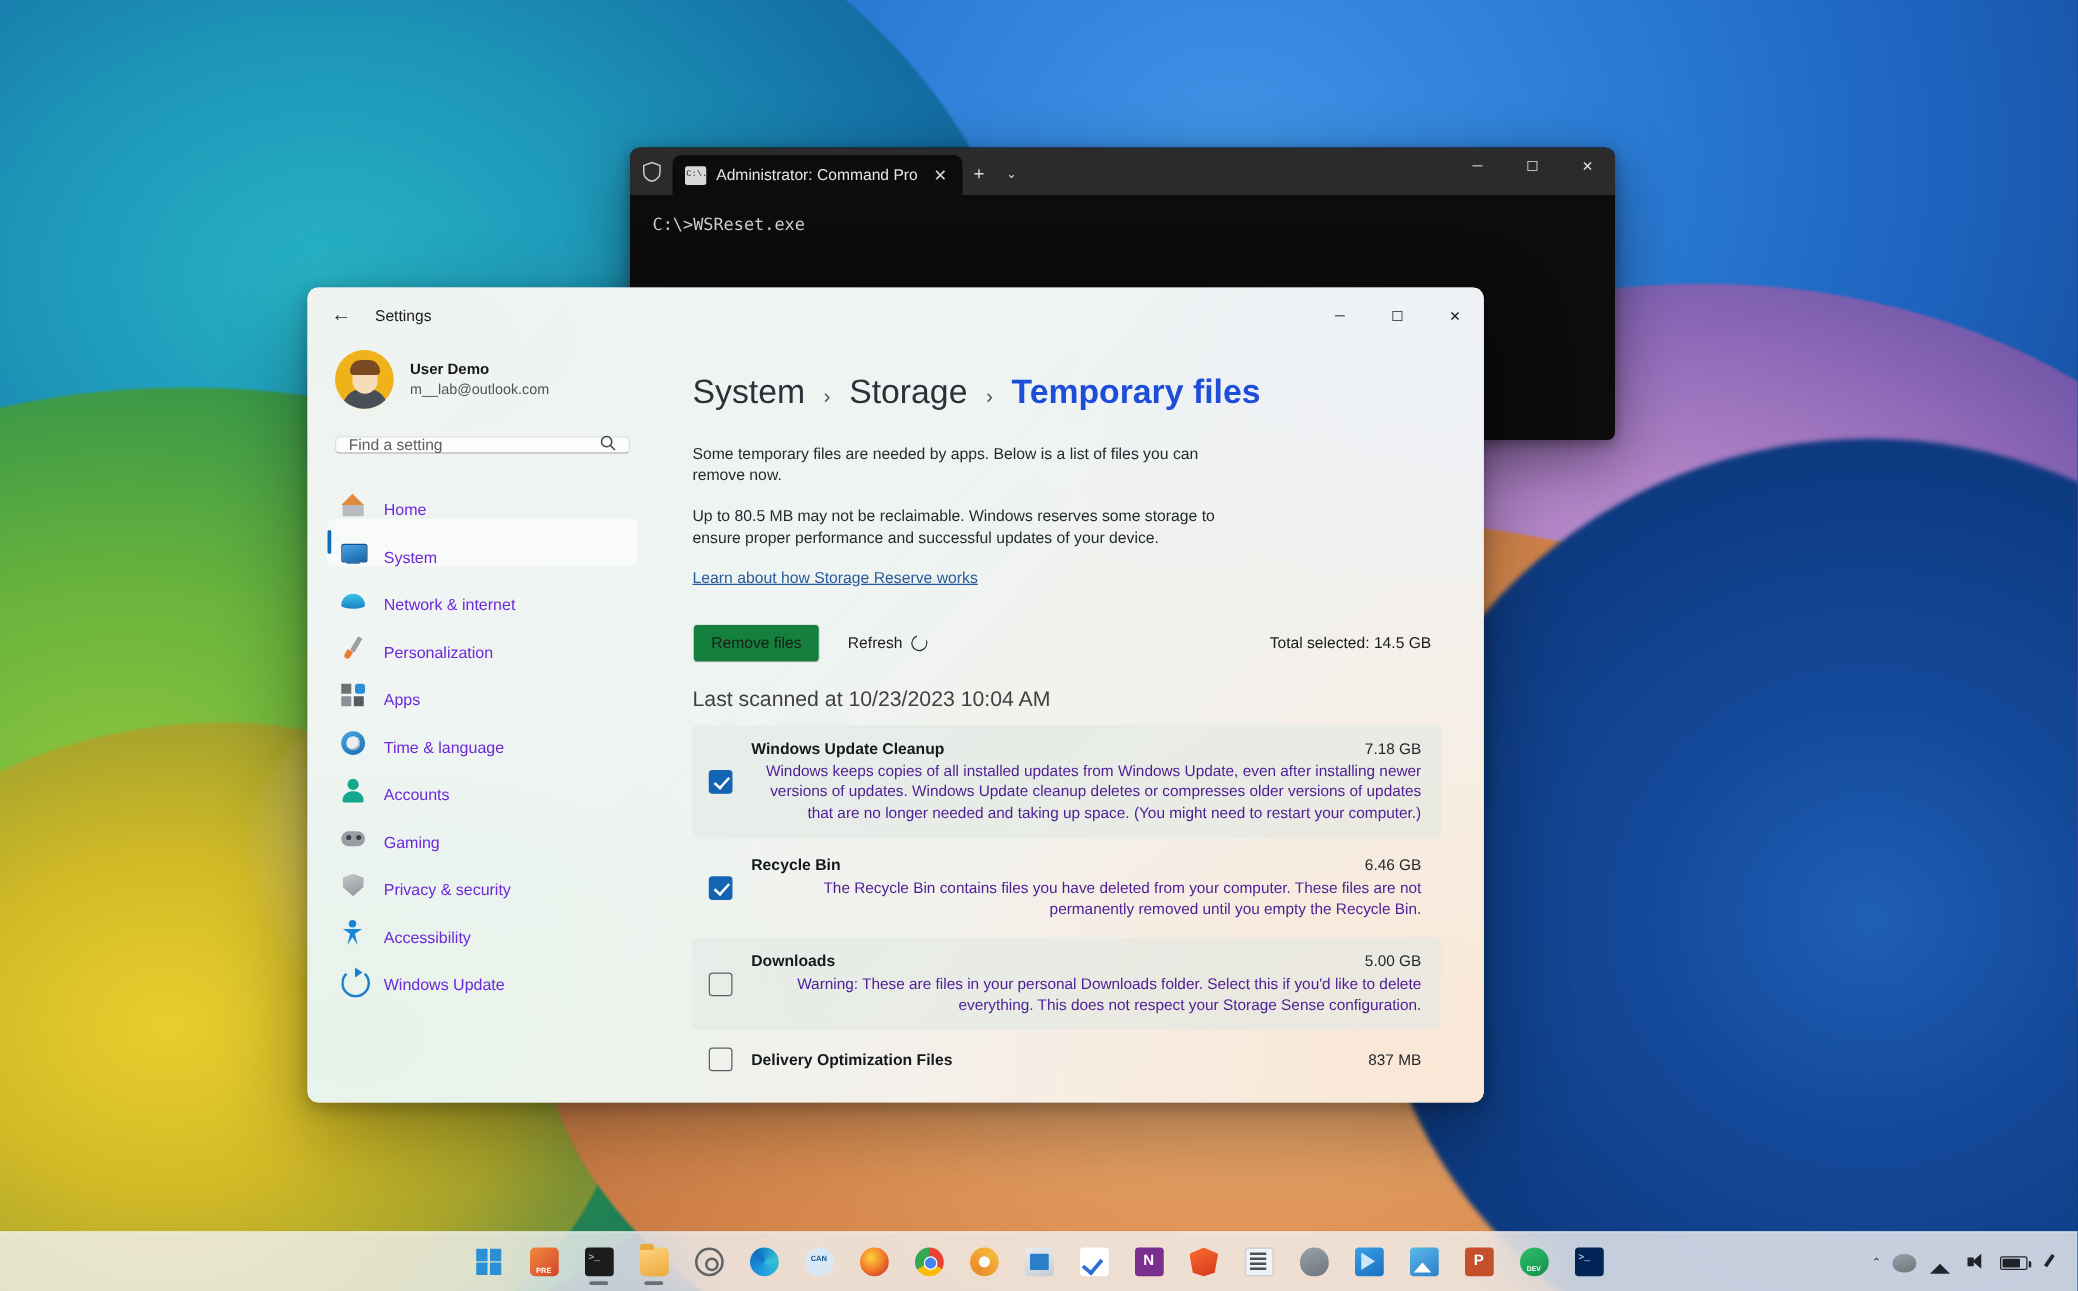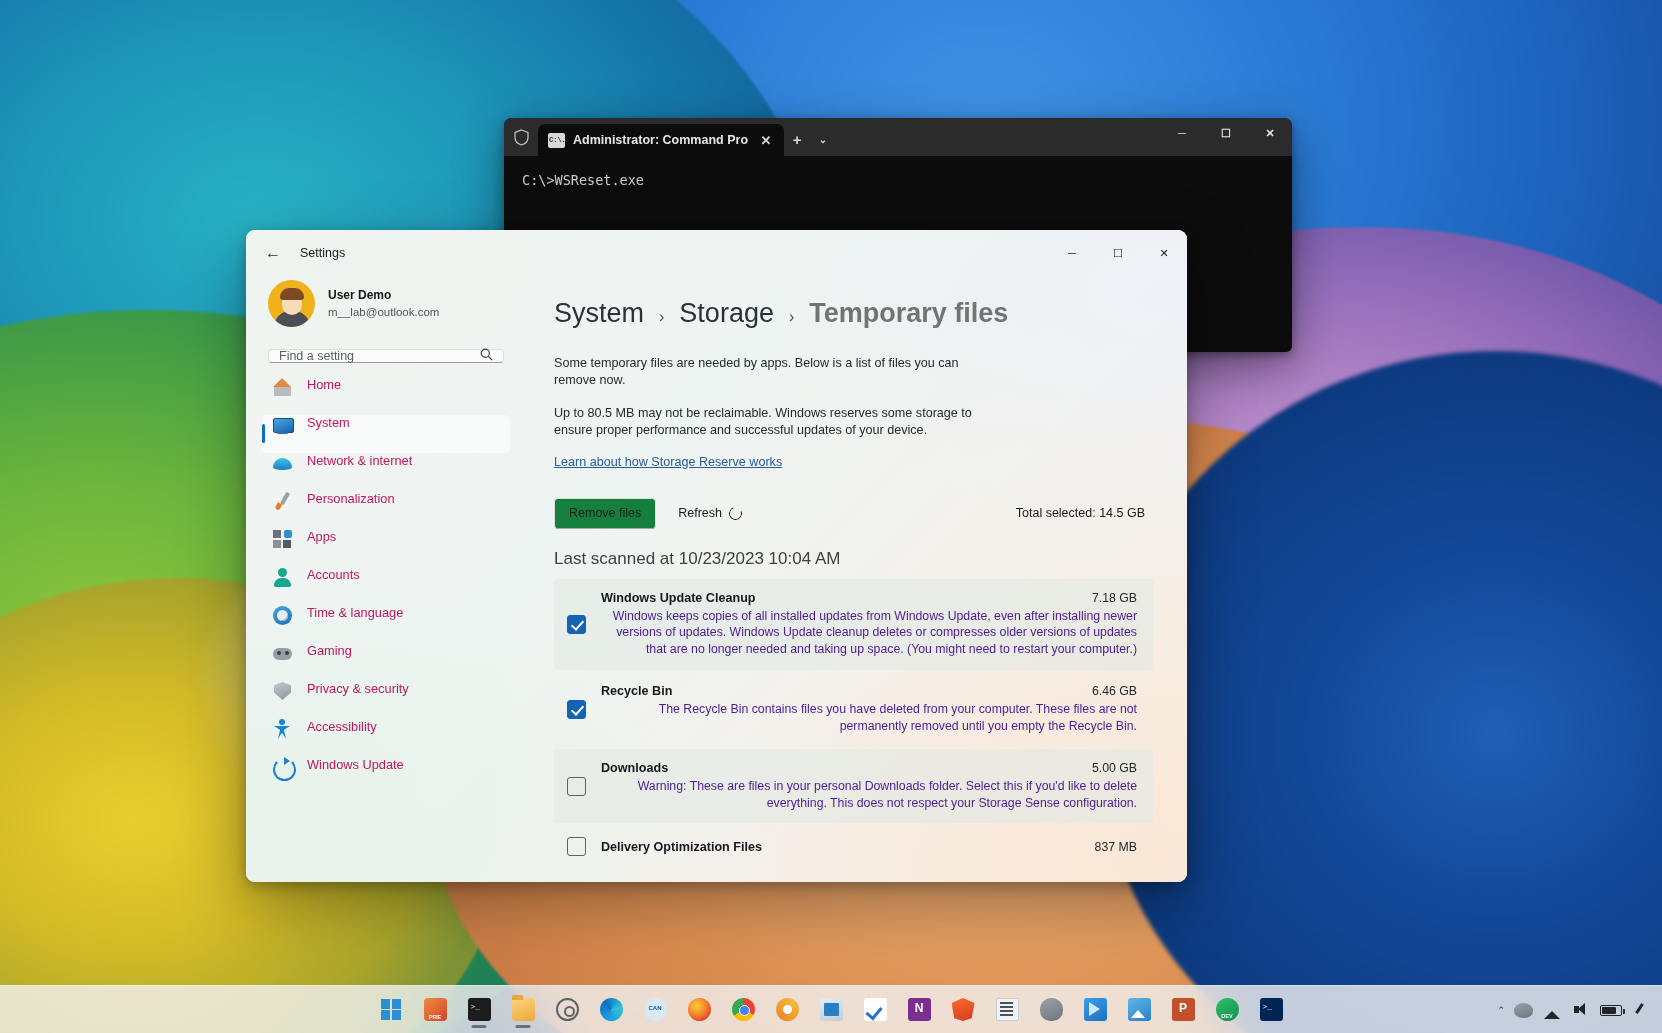--- a/index.html
+++ b/index.html
@@ -72,21 +72,20 @@
   #terminal {
     position:absolute; left:504px; top:118px; width:788px; height:234px;
     background:#0c0c0c;
     border-radius:8px 8px 6px 6px;
     box-shadow:0 16px 48px rgba(0,0,0,.42), 0 3px 10px rgba(0,0,0,.34);
     overflow:hidden;
   }
   .term-titlebar {
     height:38px; background:#2b2b2b; display:flex; align-items:flex-end;
     position:relative;
-    font-weight:bold;
   }
   .term-shield {
     width:34px; display:flex; align-items:center; justify-content:center;
     height:38px; color:#c8c8c8;
   }
   .term-tab {
     height:32px; min-width:198px; background:#0c0c0c;
     border-radius:7px 7px 0 0; display:flex; align-items:center;
     padding:0 8px 0 10px; gap:8px; color:#e6e6e6; font-size:12.5px;
   }
@@ -189,23 +188,23 @@
   }
   .search-input {
     border:0; background:transparent; outline:none; flex:1;
     font-family:"Liberation Sans",sans-serif; font-size:12.5px; color:#1b1b1b;
   }
   .search-input::placeholder { color:#5b5f5d; }
   .search-ico { color:#3d4240; font-size:12px; margin-left:6px; }
 
   .navlist { margin-top:14px; }
   .navitem {
-    display:flex; align-items:flex-start; gap:14px; height:38px;
+    display:flex; align-items:flex-end; gap:14px; height:38px;
     padding:0 10px 0 10px; border-radius:5px; position:relative;
-    font-size:12.8px; color:#be185d;
+    font-size:12.8px; color:#6d28d9;
   }
   .navitem.active { background:rgba(255,255,255,.56); }
   .navitem.active::before {
     content:""; position:absolute; left:0px; top:9px; width:3px; height:19px;
     background:#0f6cbd; border-radius:2px;
   }
   .navicon { width:21px; height:21px; flex:none; position:relative; }
 
   
   .ic-home::before{content:"";position:absolute;left:2px;top:9px;width:17px;height:10px;background:#b7bcc0;border-radius:1px;}
@@ -231,21 +230,21 @@
   .ic-wu::before{content:"";position:absolute;left:1px;top:1px;width:19px;height:19px;border:2.5px solid #1d7fd0;border-radius:50%;border-top-color:transparent;}
   .ic-wu::after{content:"";position:absolute;left:12px;top:0px;width:0;height:0;border-left:6px solid #1d7fd0;border-top:4px solid transparent;border-bottom:4px solid transparent;}
 
   
   .main {
     flex:1; min-width:0; padding:22px 34px 0 34px; overflow:hidden; position:relative;
   }
   .breadcrumb { display:flex; align-items:baseline; gap:15px; font-size:27px; color:#20232a; font-weight:400; }
   .crumb-dim { color:#2c3038; }
   .crumb-sep { font-size:16px; color:#4b5058; }
-  .crumb-cur { font-weight:bold; color:#737373; }
+  .crumb-cur { font-weight:bold; color:#1d4ed8; }
 
   .para { font-size:12.6px; color:#252a2f; line-height:1.38; margin-top:26px; max-width:424px; }
   .para2 { margin-top:15px; }
   .link { display:inline-block; margin-top:15px; font-size:12.6px; color:#2a5a9c; }
 
   .actions { display:flex; align-items:center; margin-top:28px; }
   .btn-remove {
     height:31px; padding:0 14px; background:#15803d; border:1px solid #dcdfdd;
     border-bottom-color:#a6a9a7; border-radius:4px; font-size:12.5px; color:#1b1b1b;
     font-family:"Liberation Sans",sans-serif;
@@ -453,26 +452,26 @@
           </div>
           <div class="navitem">
             <span class="navicon ic-pers"></span>
             <span>Personalization</span>
           </div>
           <div class="navitem">
             <span class="navicon ic-apps"></span>
             <span>Apps</span>
           </div>
           <div class="navitem">
+            <span class="navicon ic-time"></span>
+            <span>Time &amp; language</span>
+          </div>
+          <div class="navitem">
             <span class="navicon ic-acc"></span>
             <span>Accounts</span>
-          </div>
-          <div class="navitem">
-            <span class="navicon ic-time"></span>
-            <span>Time &amp; language</span>
           </div>
           <div class="navitem">
             <span class="navicon ic-game"></span>
             <span>Gaming</span>
           </div>
           <div class="navitem">
             <span class="navicon ic-priv"></span>
             <span>Privacy &amp; security</span>
           </div>
           <div class="navitem">

